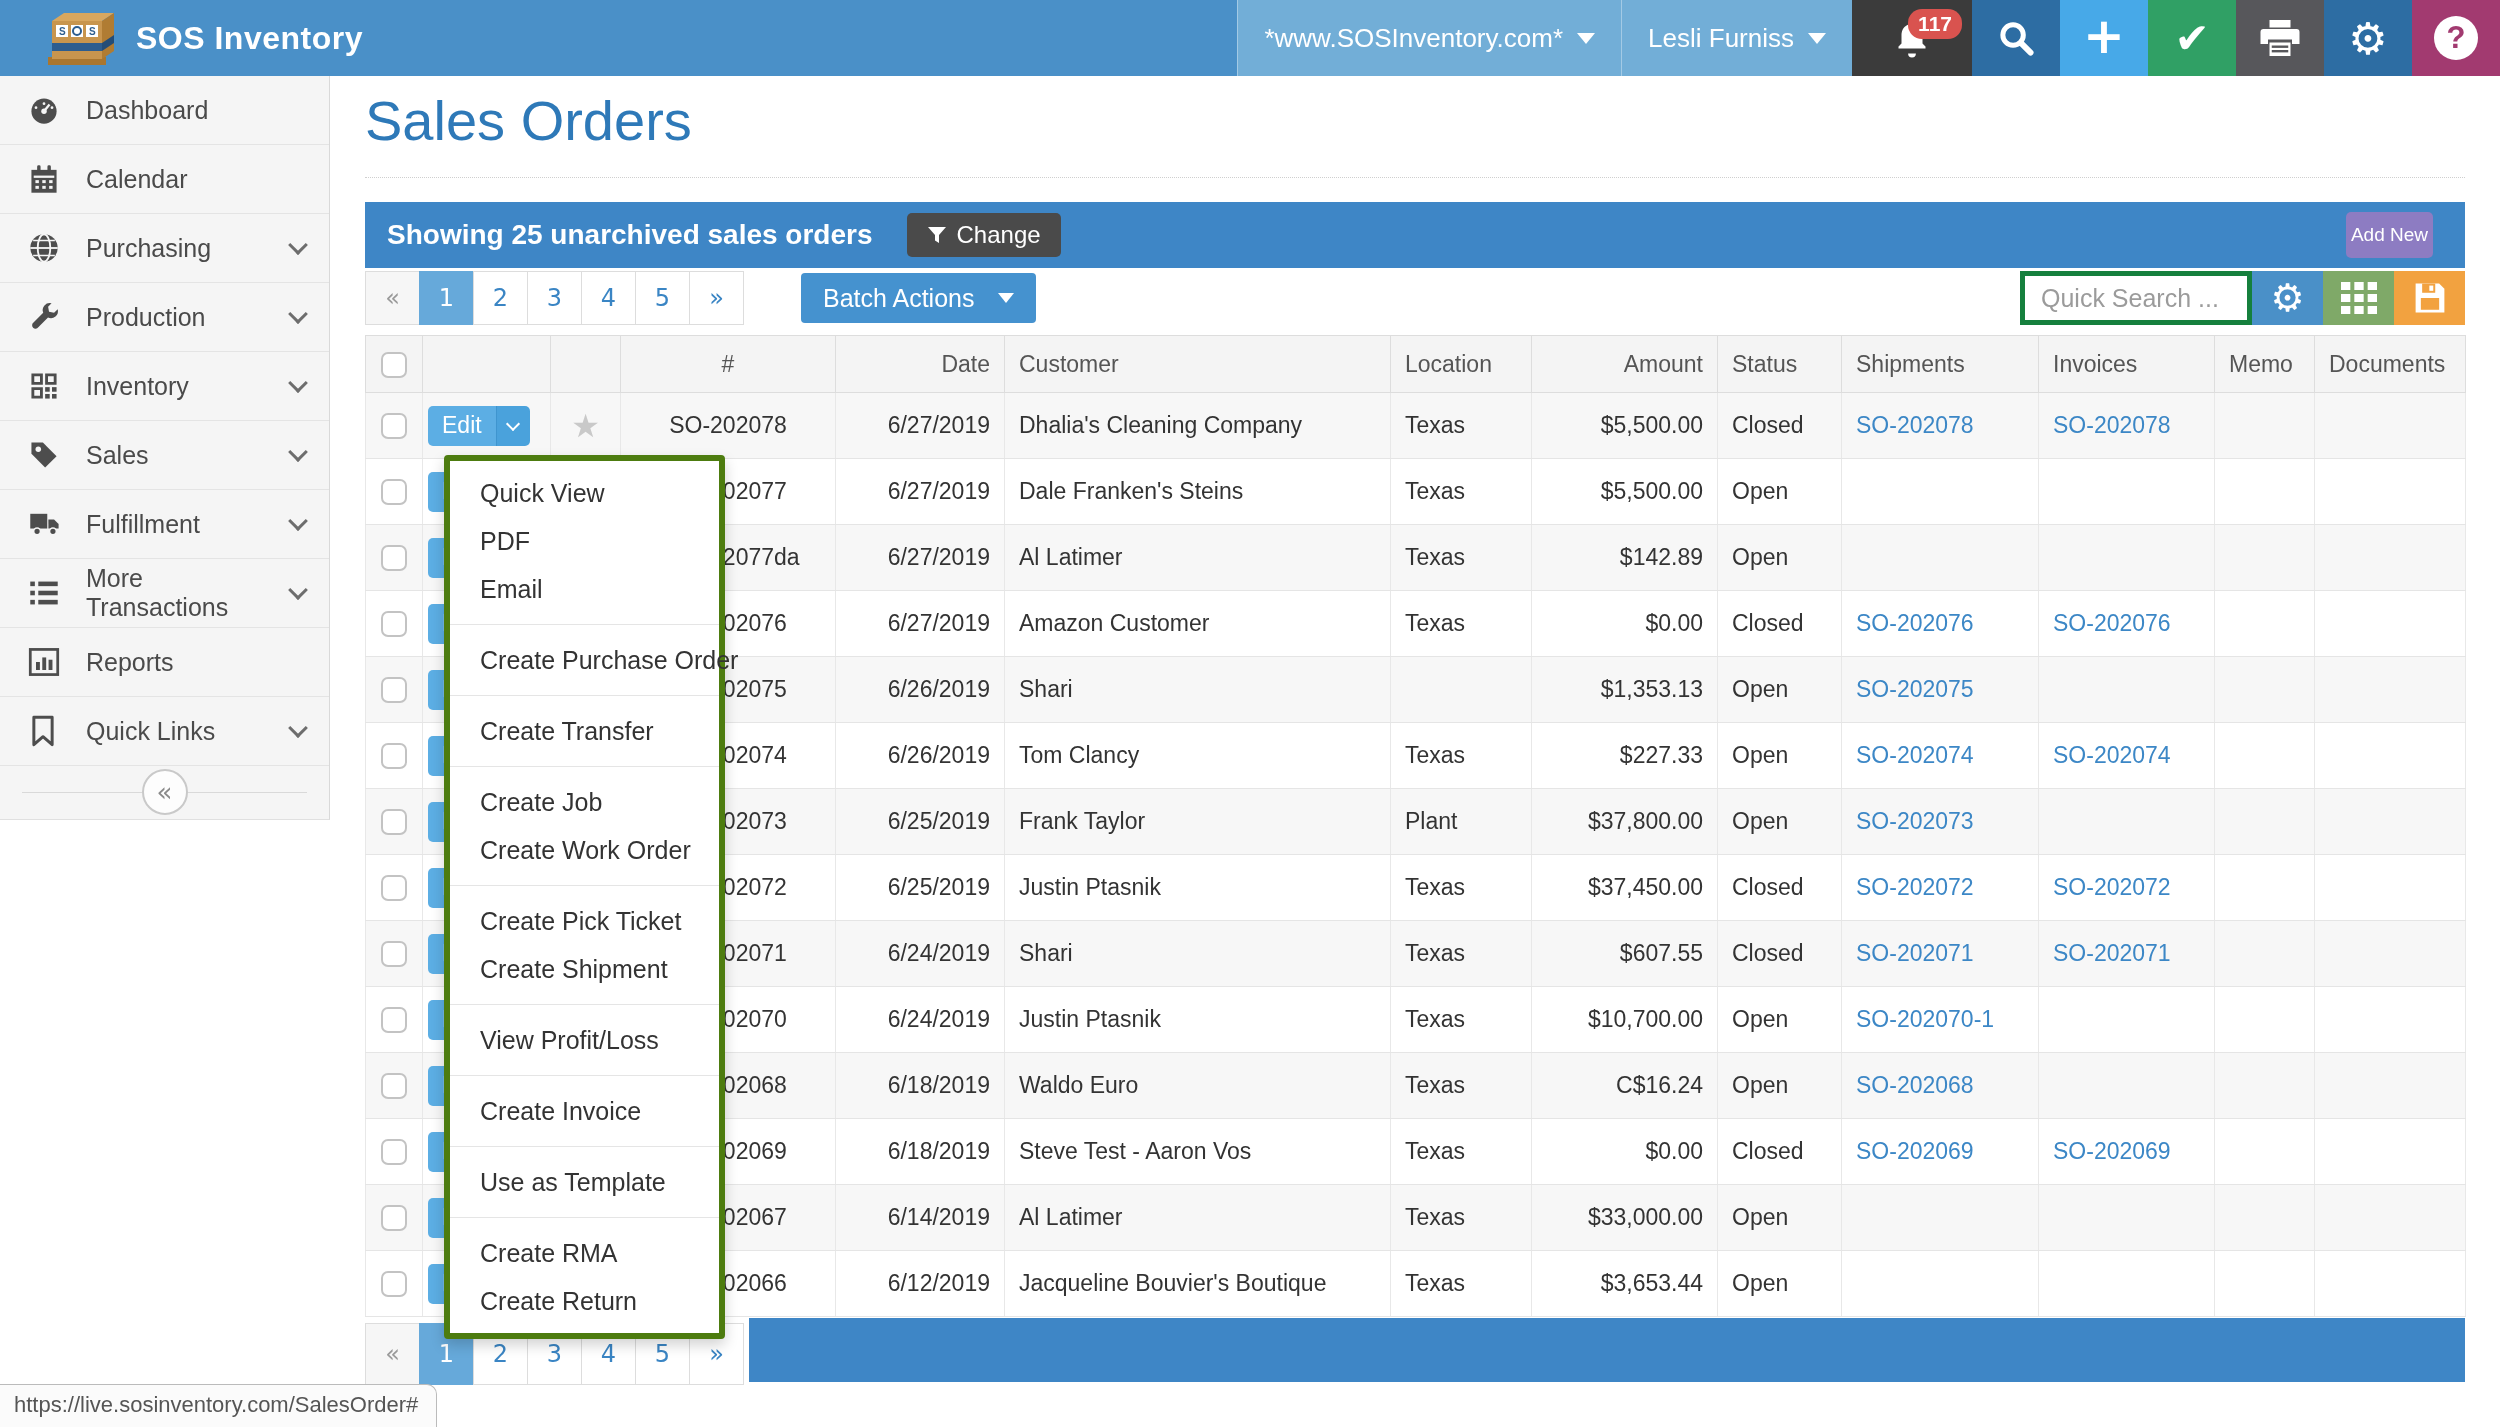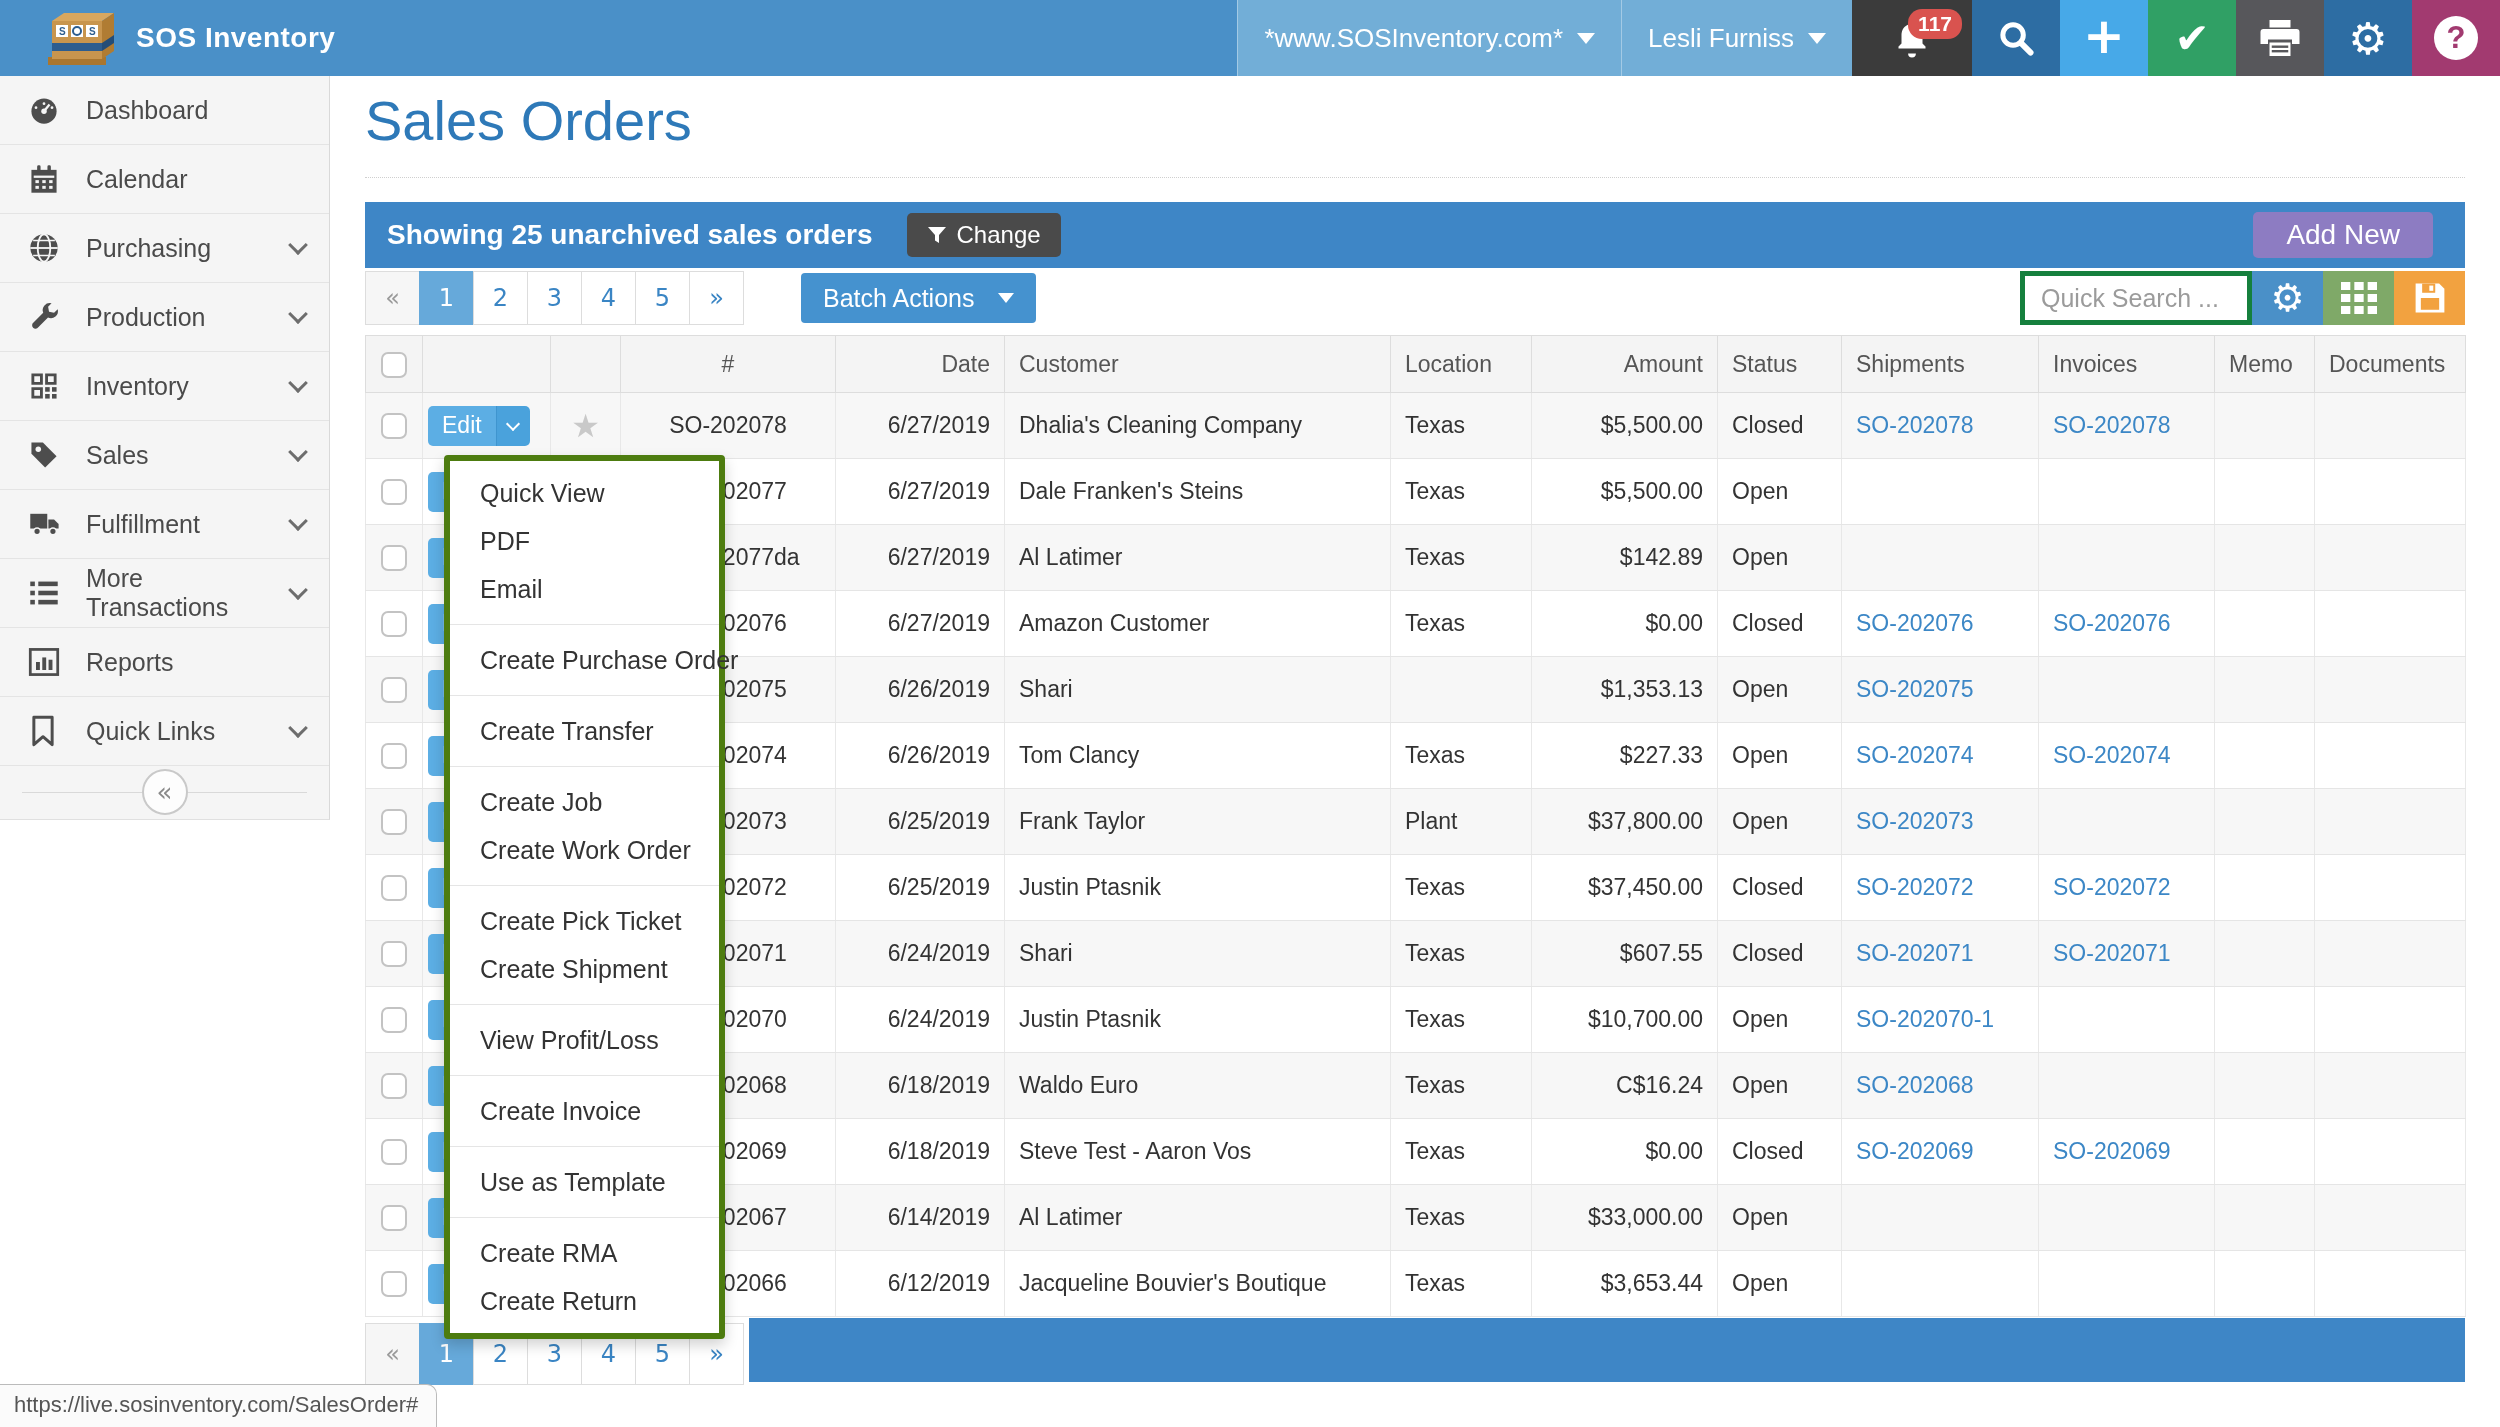--- a/index.html
+++ b/index.html
@@ -1,21 +1,21 @@
 <!DOCTYPE html>
 <html><head>
 <meta charset="utf-8">
 <style>
   * { margin:0; padding:0; box-sizing:border-box; }
   html,body { width:2500px; height:1427px; background:#fff; font-family:"Liberation Sans", sans-serif; overflow:hidden; position:relative; }
 
   
   .topbar { position:absolute; top:0; left:0; width:2500px; height:76px; background:#4a90c8; display:flex; align-items:stretch; }
   .brand { display:flex; align-items:center; padding-left:36px; gap:18px; }
-  .brand-title { color:#fff; font-size:28px; font-weight:600; letter-spacing:.5px; }
+  .brand-title { color:#fff; font-size:32px; font-weight:600; letter-spacing:.5px; }
   .topbar-spacer { flex:1; }
   .top-dd { background:#72aed7; color:#fff; font-size:26px; display:flex; align-items:center; gap:14px; padding:0 26px; border-left:1px solid rgba(255,255,255,.35); cursor:pointer; white-space:nowrap; }
   .caret-down { width:0; height:0; border-left:9px solid transparent; border-right:9px solid transparent; border-top:11px solid #fff; display:inline-block; }
   .tile { width:88px; display:flex; align-items:center; justify-content:center; position:relative; cursor:pointer; }
   .tile-bell { width:120px; background:#3b3b3b; }
   .tile-search { background:#2d6da3; }
   .tile-plus  { background:#47a9e8; }
   .tile-check { background:#30a065; }
   .tile-print { background:#57575b; }
   .tile-gear  { background:#2d6da3; }
@@ -34,21 +34,21 @@
   .collapse-row .hline { position:absolute; left:22px; right:22px; top:50%; height:1px; background:#d9d9d9; }
   .collapse-btn { position:relative; width:46px; height:46px; border-radius:50%; background:#fdfdfd; border:2px solid #c9c9c9; color:#8a8a8a; font-size:26px; display:flex; align-items:center; justify-content:center; font-family:"DejaVu Sans", sans-serif; cursor:pointer; }
 
   
   .page-title { position:absolute; left:365px; top:88px; font-size:56px; color:#2e79b8; font-weight:400; }
   .title-rule { position:absolute; left:365px; top:177px; width:2100px; border-top:1px dotted #cfcfcf; }
 
   .filter-bar { position:absolute; left:365px; top:202px; width:2100px; height:66px; background:#3e86c6; display:flex; align-items:center; }
   .filter-text { color:#fff; font-size:28px; font-weight:bold; padding-left:22px; }
   .change-btn { margin-left:34px; background:#4a4a4a; color:#fff; font-size:24px; border:none; border-radius:5px; height:44px; padding:0 20px; display:flex; align-items:center; gap:10px; cursor:pointer; }
-  .addnew-btn { position:absolute; right:32px; top:10px; background:#8d7cc2; color:#fff; font-size:28px; border:none; border-radius:5px; height:46px; padding:0 33px; cursor:pointer; }
+  .addnew-btn { position:absolute; right:32px; top:10px; background:#8d7cc2; color:#fff; font-size:19px; border:none; border-radius:5px; height:46px; padding:0 5px; cursor:pointer; }
 
   .toolbar { position:absolute; left:365px; top:271px; width:2100px; height:54px; }
   .pager { display:flex; position:absolute; left:0; top:0; height:54px; }
   .pg { min-width:55px; height:54px; border:1px solid #ddd; margin-left:-1px; background:#fff; color:#3a85c4; font-size:24px; display:flex; align-items:center; justify-content:center; cursor:pointer; font-family:"DejaVu Sans", sans-serif; }
   .pg:first-child { margin-left:0; }
   .pg.dim { background:#f6f6f6; color:#9a9a9a; }
   .pg.active { background:#66a9da; color:#fff; border-color:#66a9da; }
   .batch-btn { position:absolute; left:436px; top:2px; height:50px; background:#4592cf; color:#fff; font-size:25px; border:none; border-radius:4px; padding:0 22px; display:flex; align-items:center; gap:24px; cursor:pointer; }
   .qsearch { position:absolute; left:1655px; top:0; width:232px; height:54px; border:5px solid #15803d; font-size:25px; color:#444; padding:0 16px; font-family:"Liberation Sans", sans-serif; }
   .qsearch::placeholder { color:#9b9b9b; }

